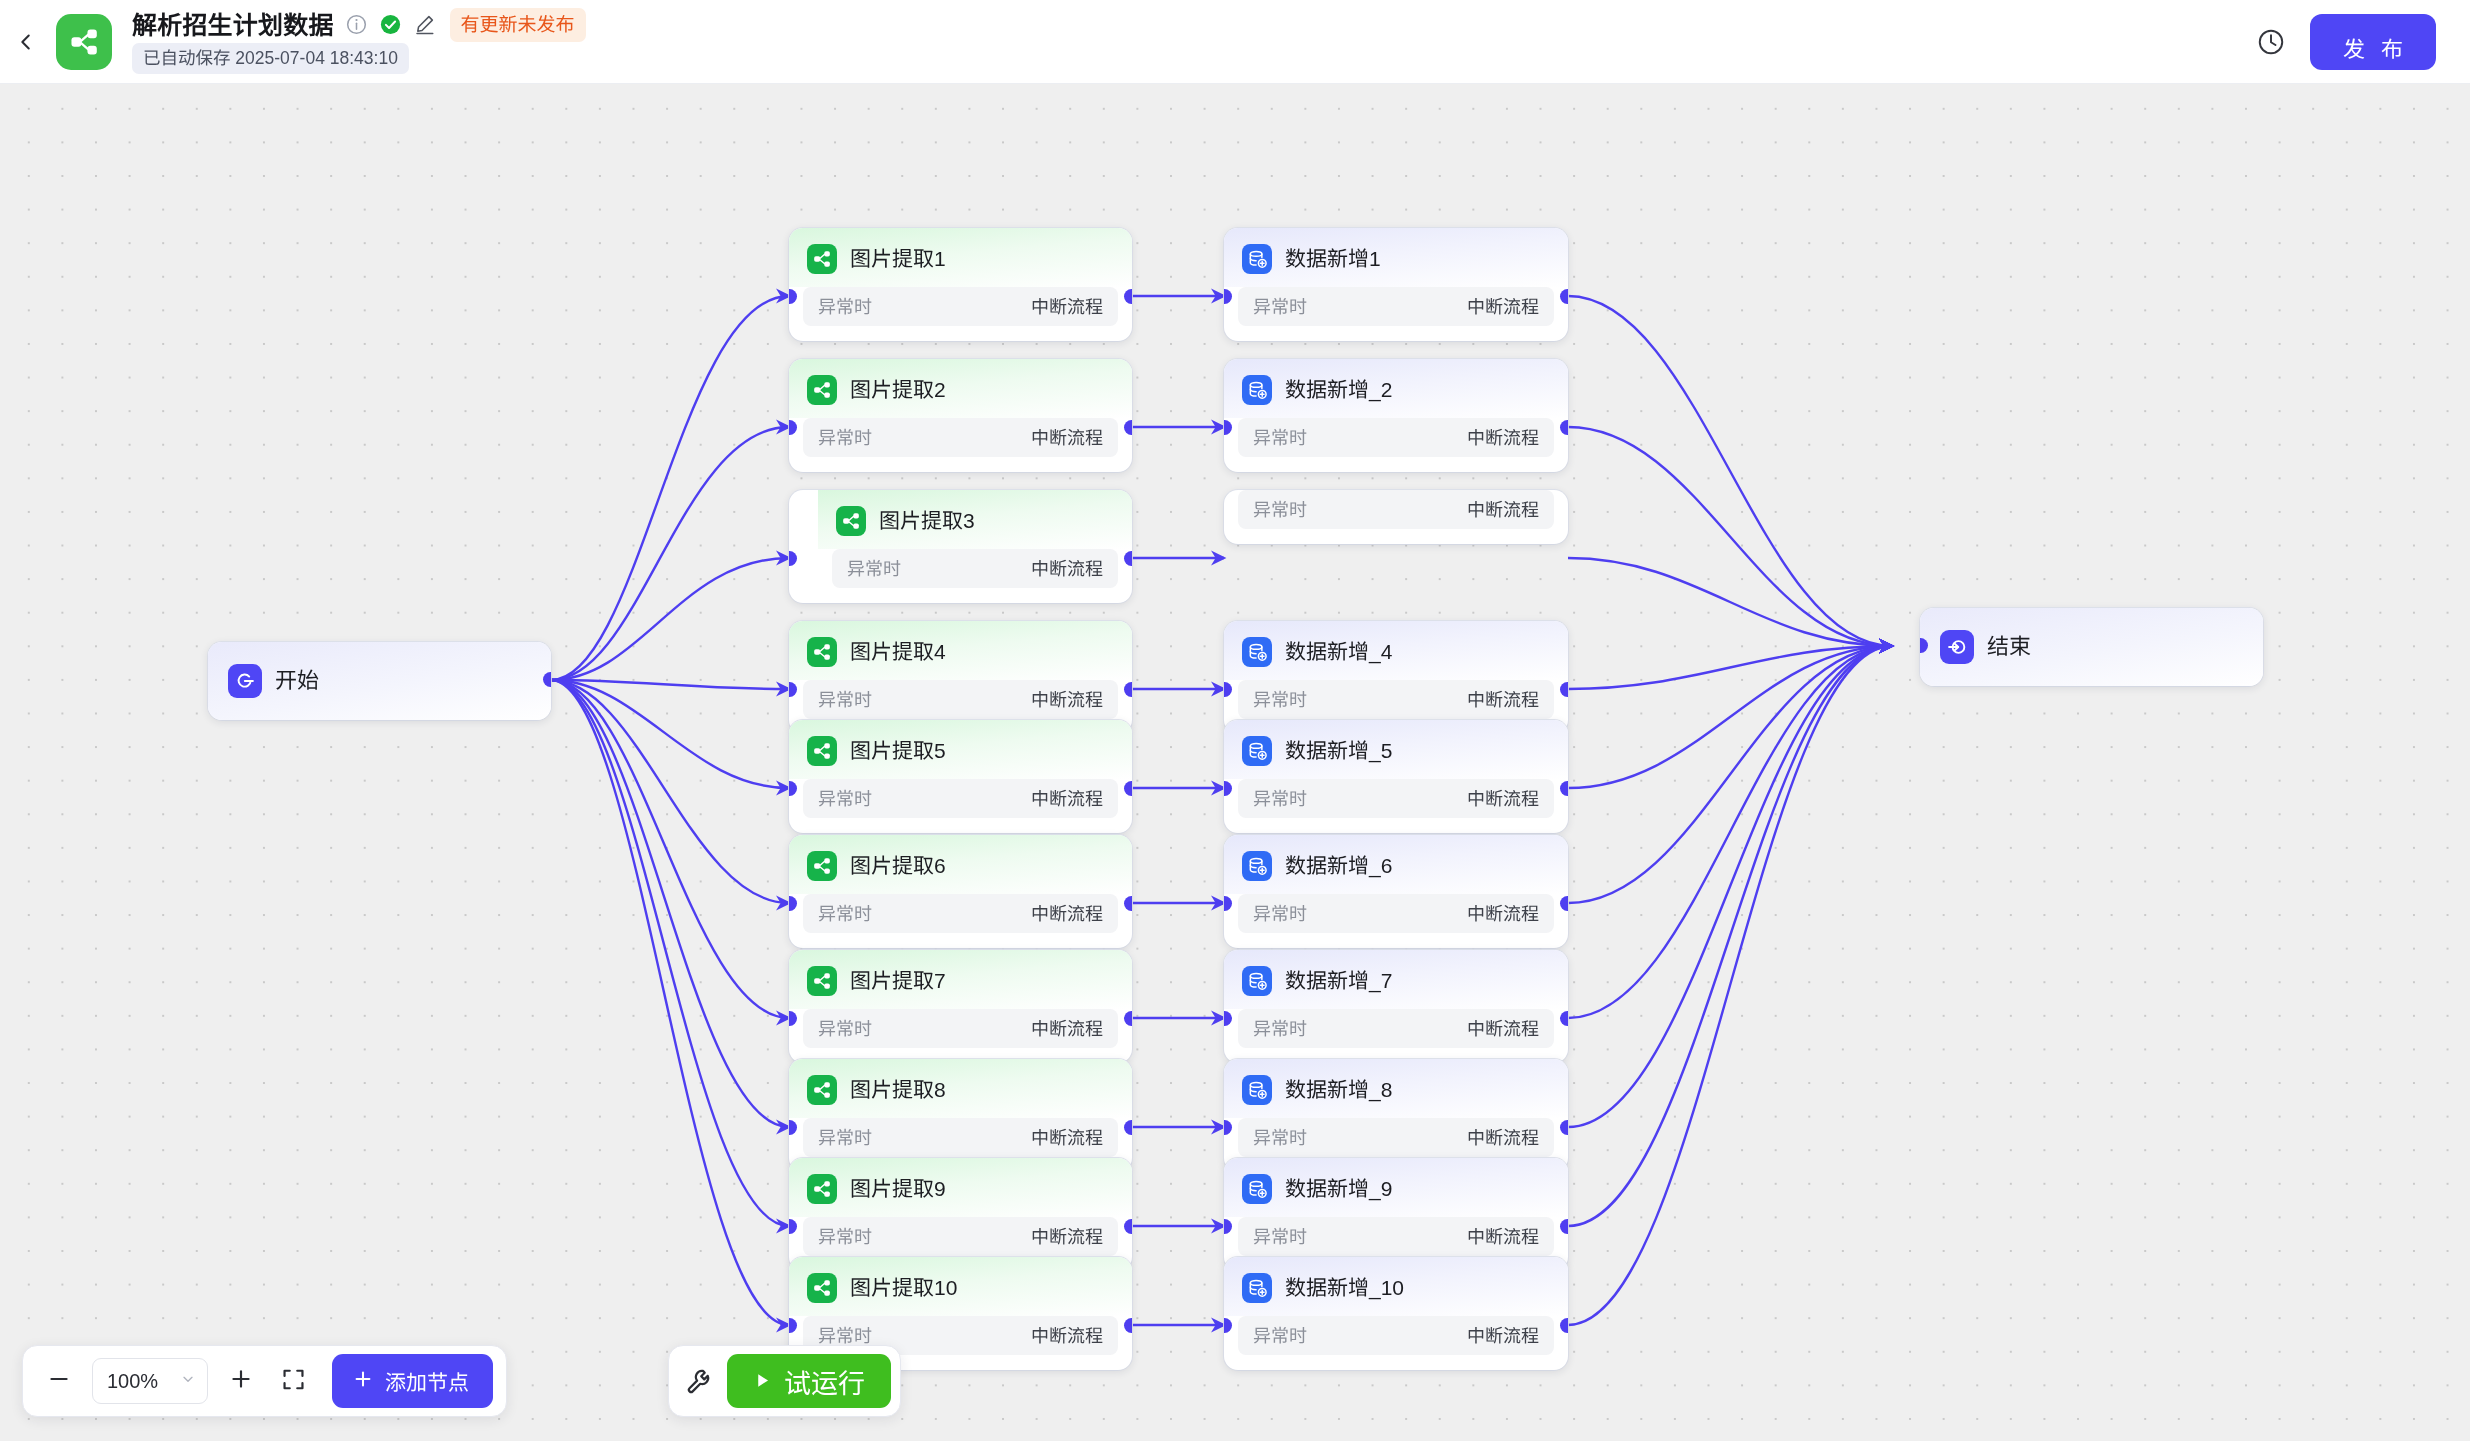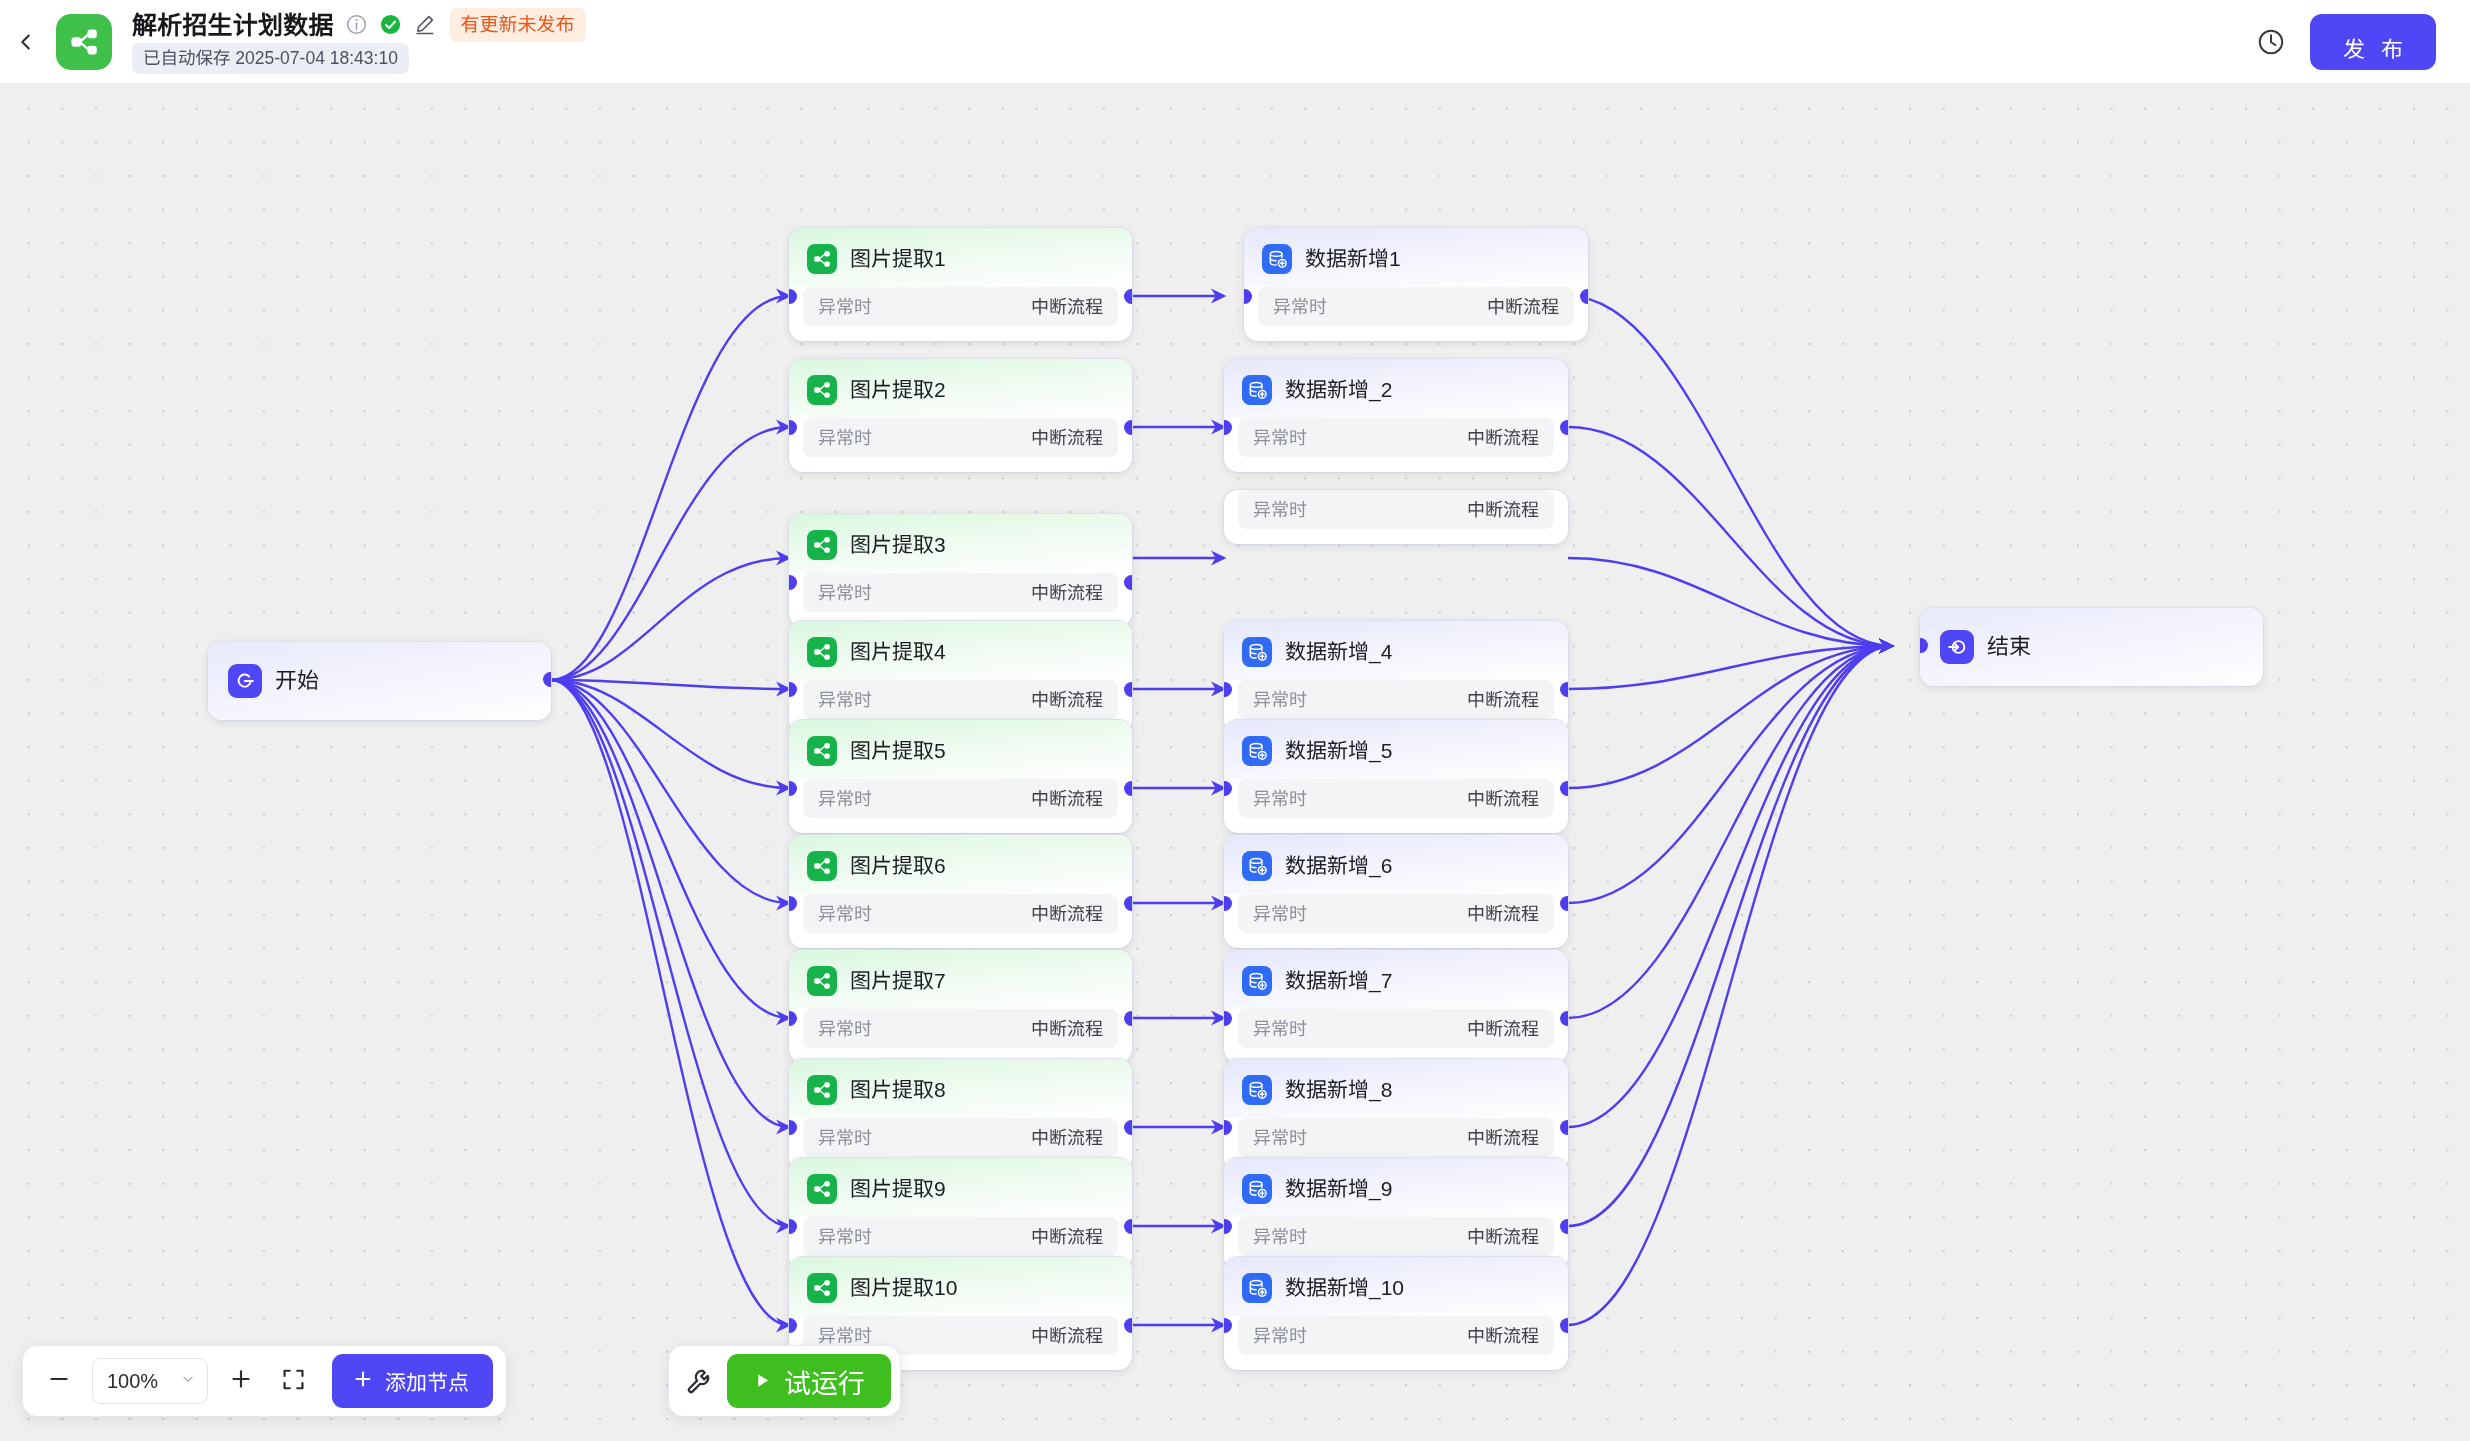--- a/index.html
+++ b/index.html
@@ -315,21 +315,21 @@
           </div>
           <div class="node-body">
             <div class="node-row">
               <span class="row-label">异常时</span>
               <span class="row-value">中断流程</span>
             </div>
           </div>
           <span class="port" style="left:-7px;top:61px;"></span>
           <span class="port" style="right:-7px;top:61px;"></span>
         </div>
-        <div class="node green" style="left: 789px; top: 430px; width: 343px; z-index: 7;">
+        <div class="node green" style="left: 789px; top: 406px; width: 343px; z-index: 7; padding-left: 29px;">
           <div class="node-head">
             <span class="node-icon">
               <svg width="20" height="20" viewBox="0 0 24 24" fill="#ffffff">
                 <rect x="2.6" y="8.6" width="7.2" height="6.8" rx="2.1"></rect>
                 <rect x="14.8" y="2.8" width="6.6" height="6.2" rx="2.1"></rect>
                 <rect x="14.8" y="15" width="6.6" height="6.2" rx="2.1"></rect>
                 <path d="M9.4 11.3 L15.2 6.3 M9.4 12.8 L15.2 17.8" stroke="#ffffff" stroke-width="1.7" fill="none" stroke-linecap="round"></path>
               </svg>
             </span>
             <span class="node-title">图片提取3</span>
@@ -485,21 +485,21 @@
             <div class="node-row">
               <span class="row-label">异常时</span>
               <span class="row-value">中断流程</span>
             </div>
           </div>
           <span class="port" style="left:-7px;top:61px;"></span>
           <span class="port" style="right:-7px;top:61px;"></span>
         </div>
       </div>
     <div id="col-insert">
-        <div class="node blue" style="left: 1224px; top: 144px; width: 344px; z-index: 5; margin-left: 20px;">
+        <div class="node blue" style="left: 1224px; top: 144px; width: 344px; z-index: 5;">
           <div class="node-head">
             <span class="node-icon">
               <svg width="21" height="21" viewBox="0 0 24 24" fill="none" stroke="#ffffff" stroke-width="1.7" stroke-linecap="round" stroke-linejoin="round">
                 <ellipse cx="10.4" cy="5.6" rx="6.6" ry="2.7"></ellipse>
                 <path d="M3.8 5.6 v5 c0 1.5 3 2.7 6.6 2.7"></path>
                 <path d="M17 5.6 v4.2"></path>
                 <path d="M3.8 10.6 v5 c0 1.5 3 2.7 6.6 2.7"></path>
                 <circle cx="17.4" cy="16.4" r="4.4"></circle>
                 <line x1="17.4" y1="14.3" x2="17.4" y2="18.5"></line>
                 <line x1="15.3" y1="16.4" x2="19.5" y2="16.4"></line>

